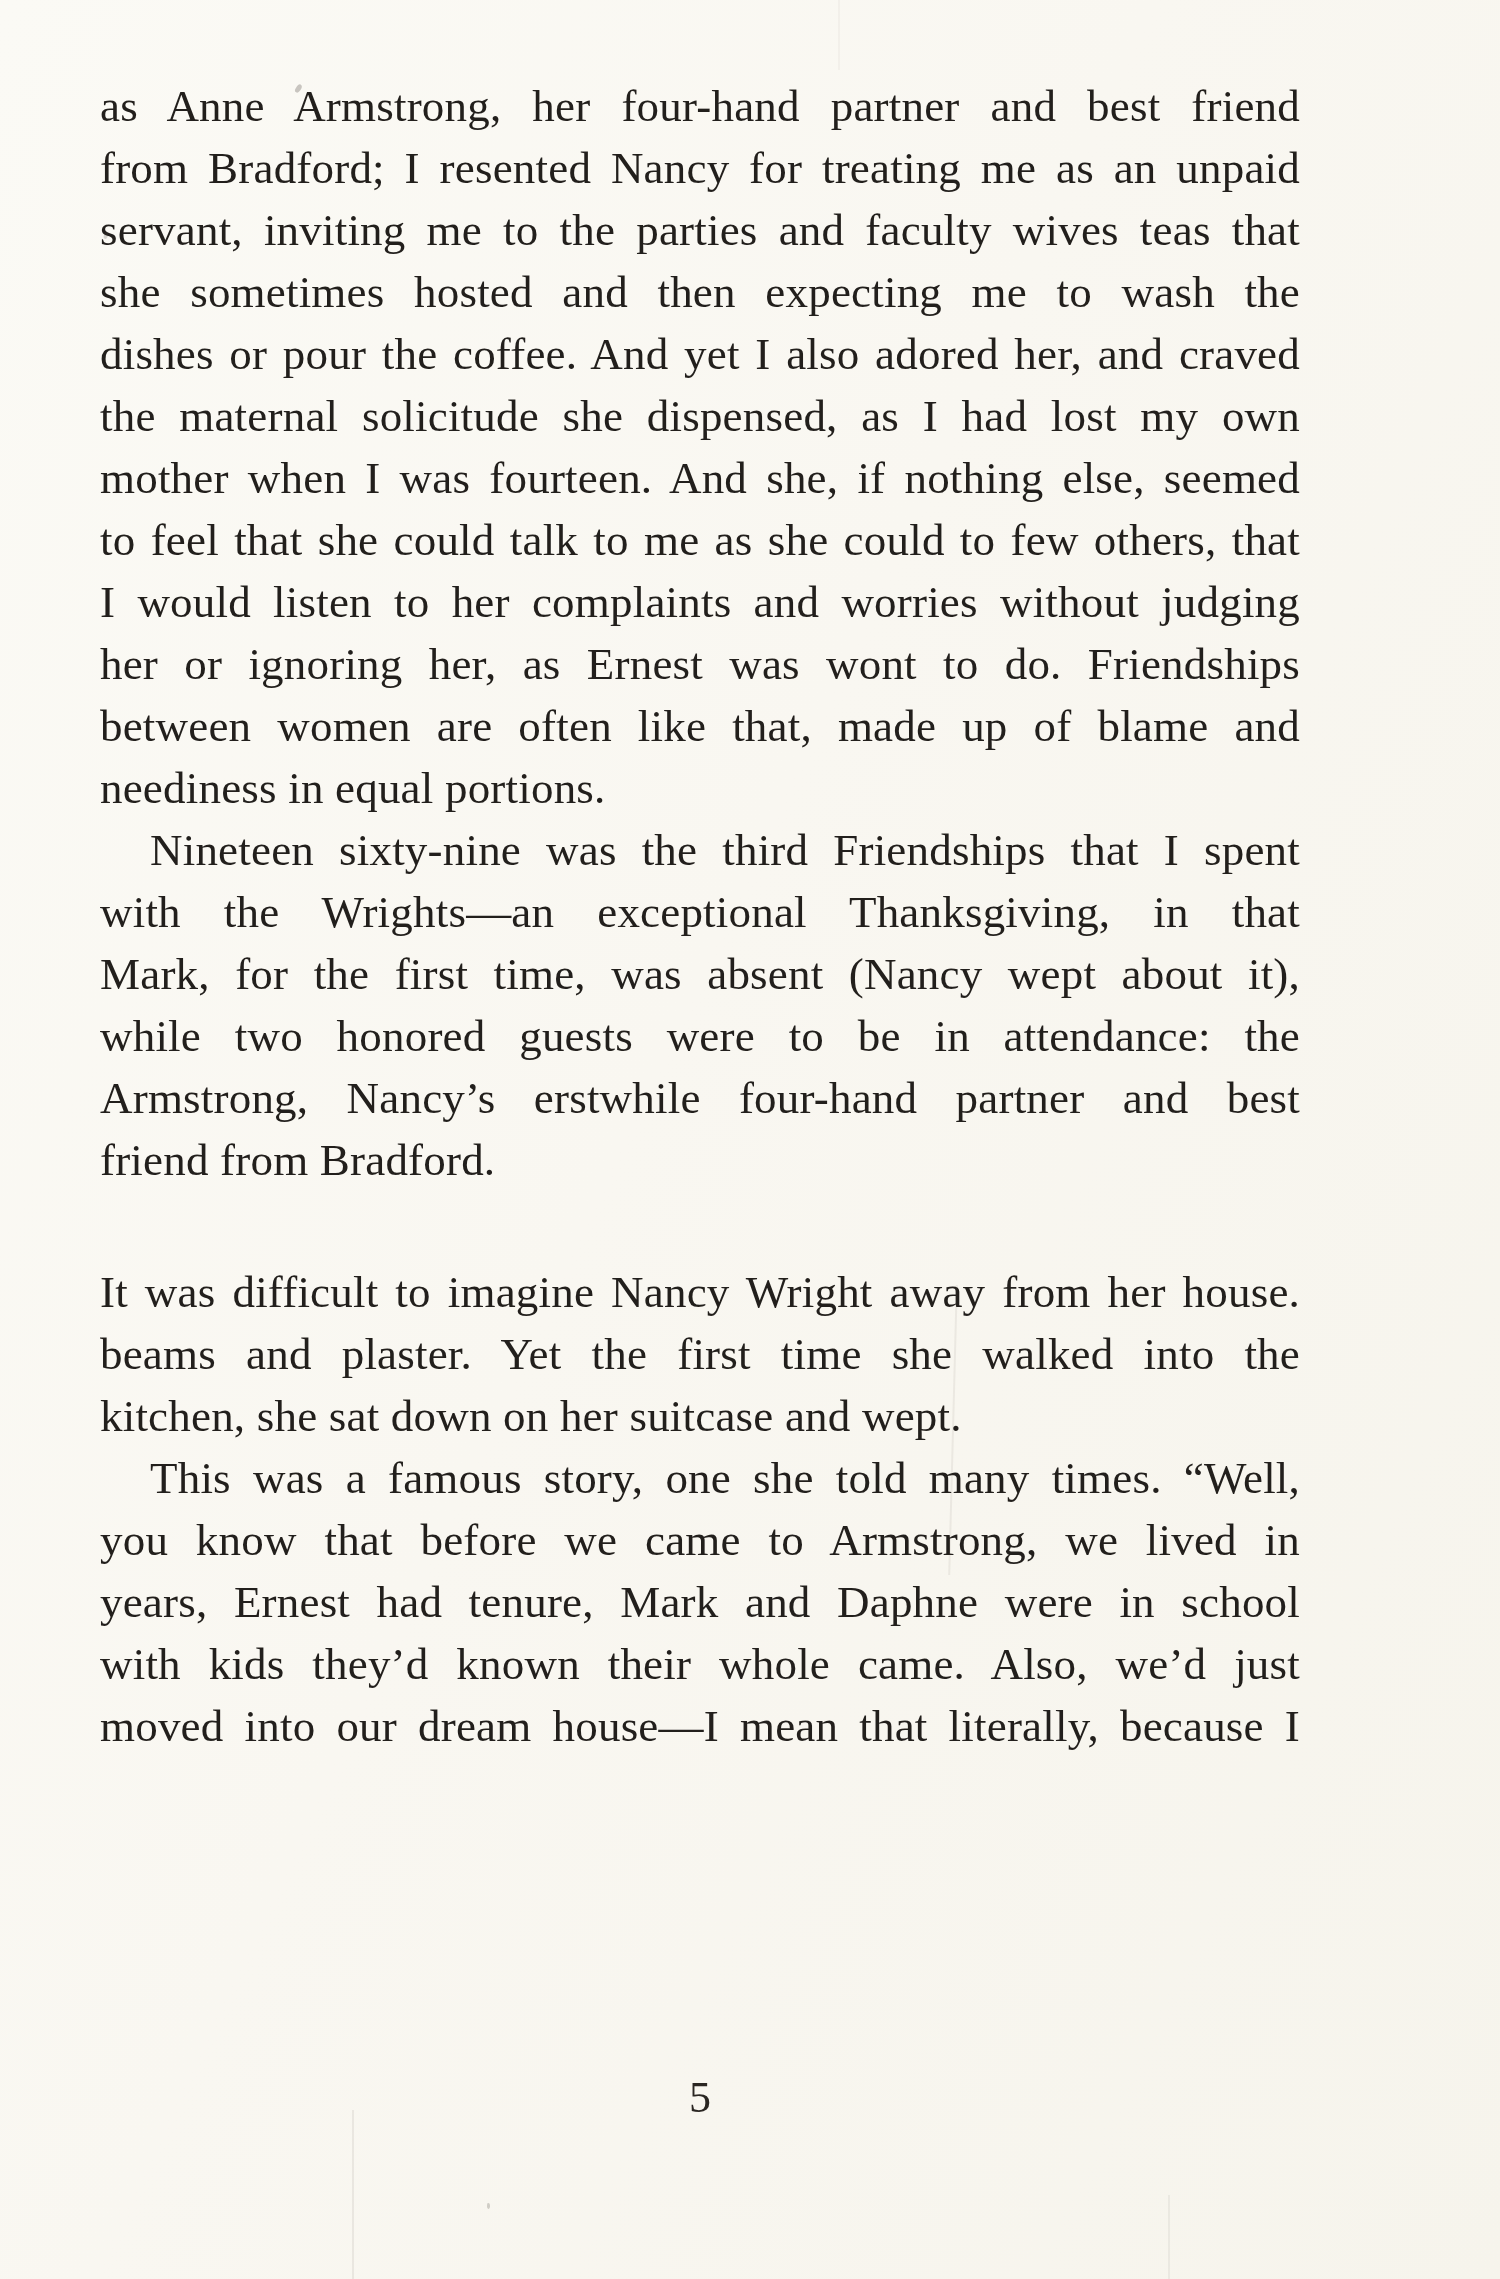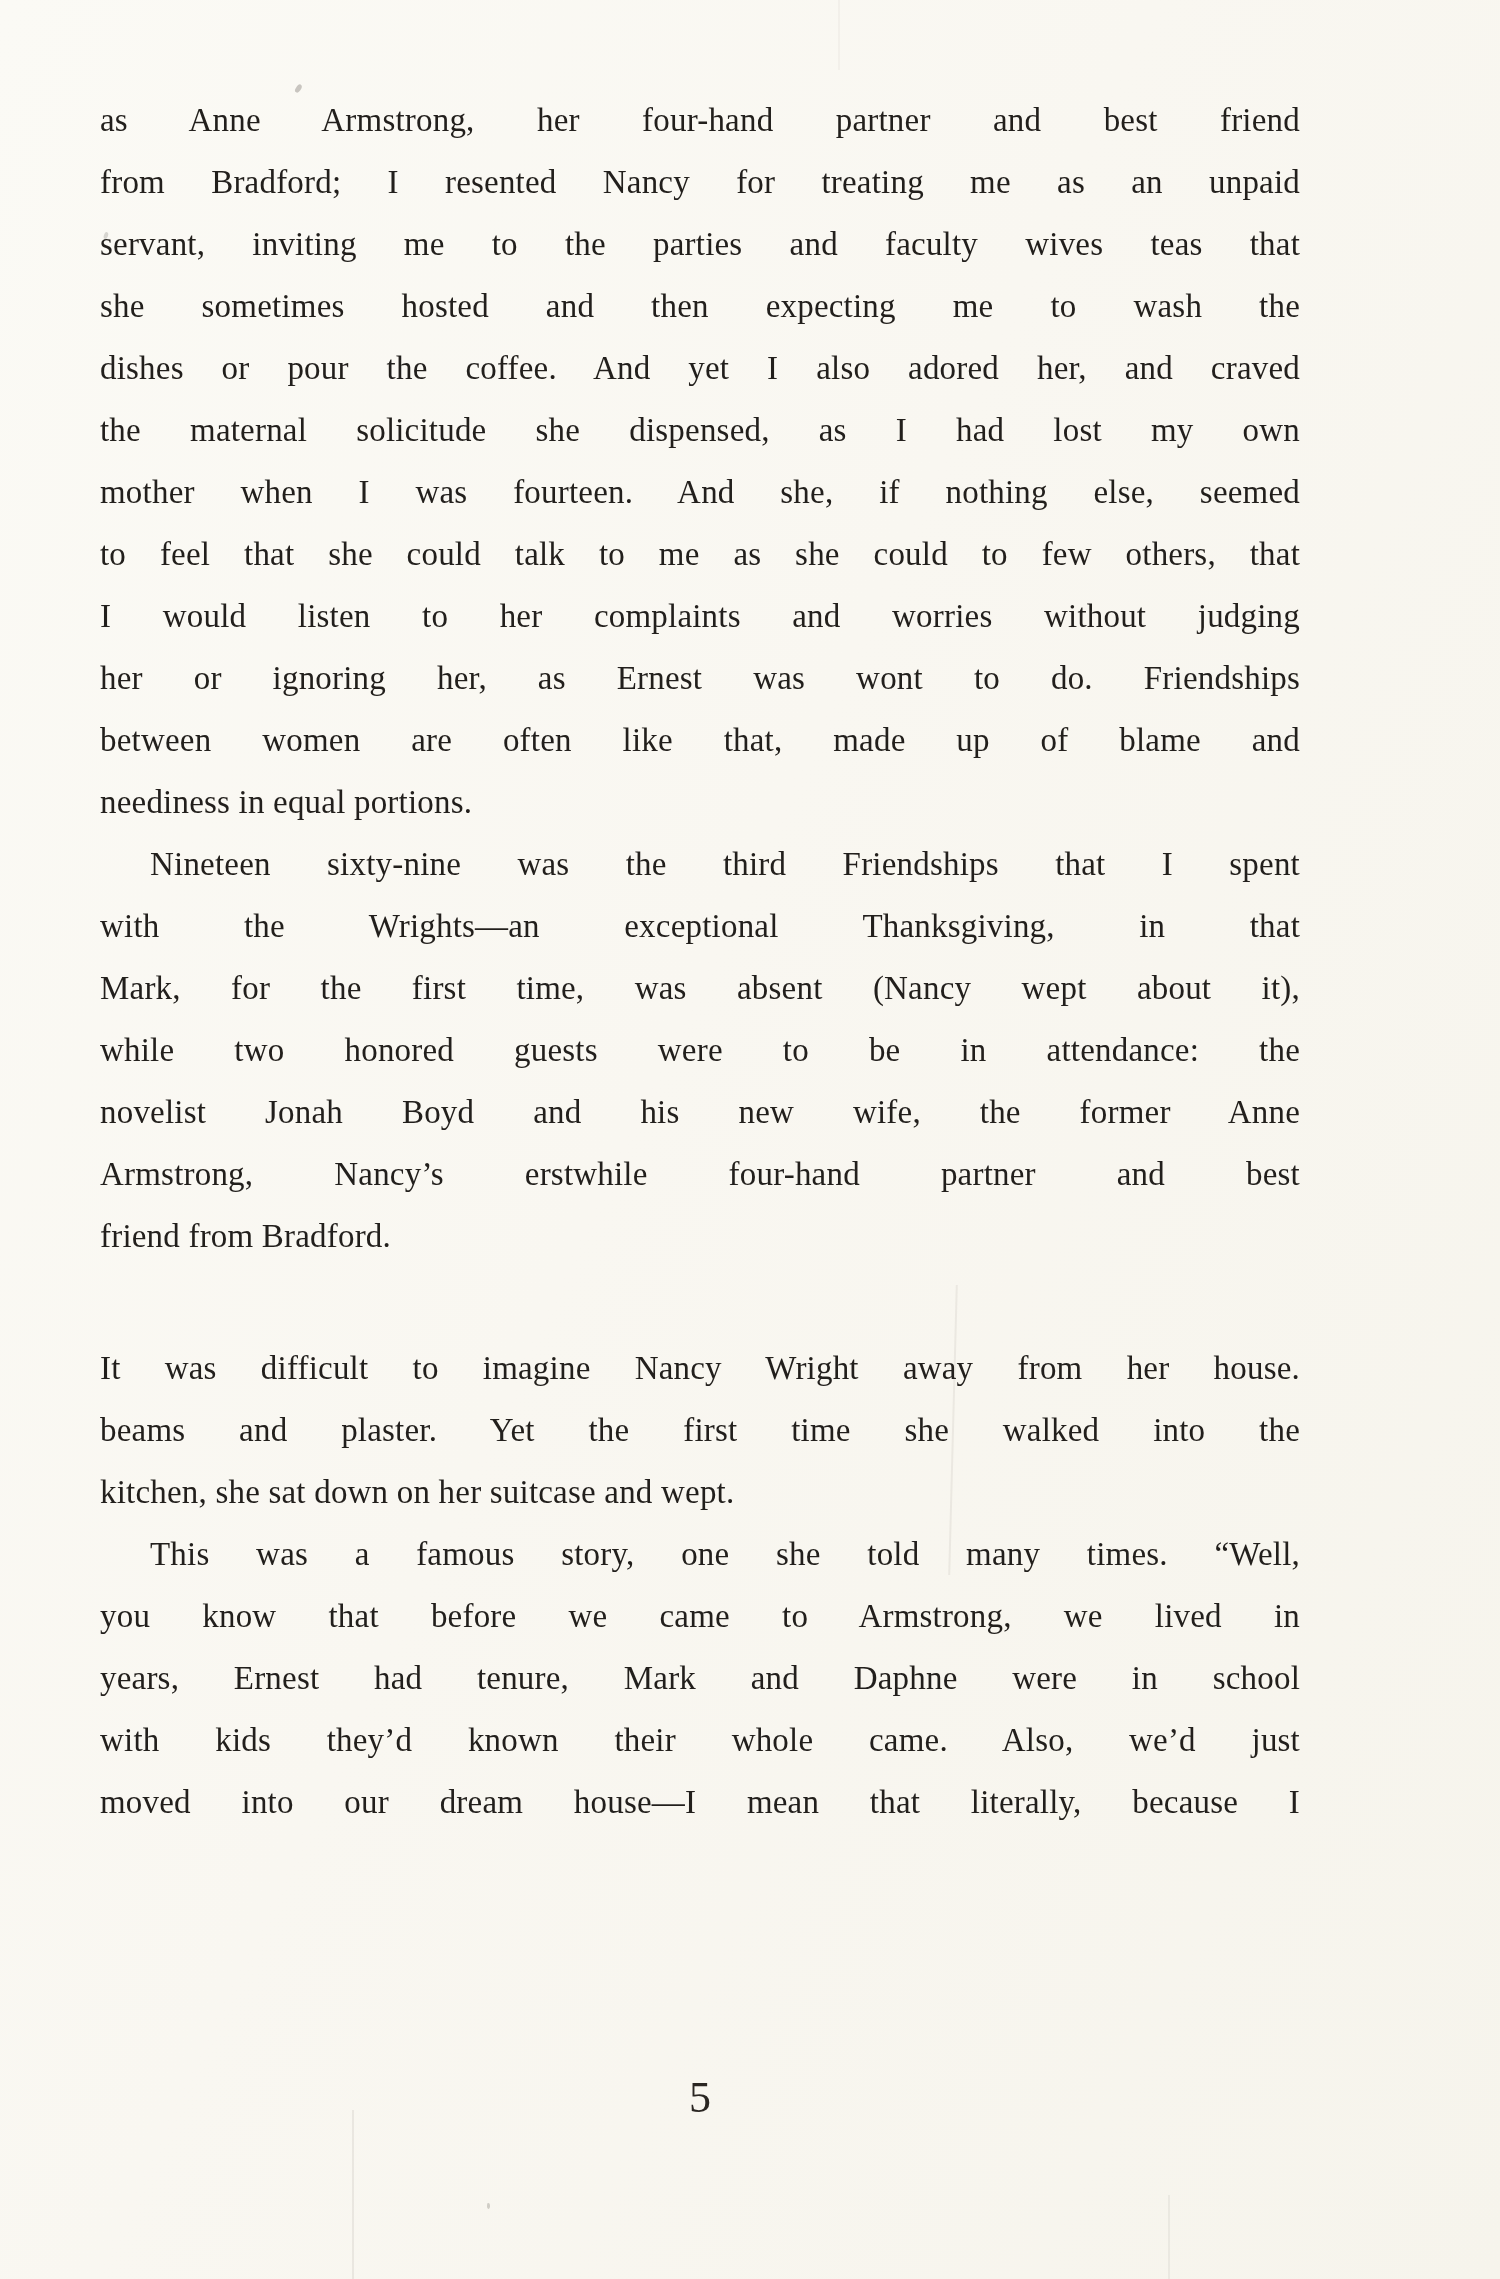--- a/index.html
+++ b/index.html
@@ -14,23 +14,23 @@
     font-family: "Liberation Serif", "DejaVu Serif", serif;
   }
   .page {
     position: absolute;
     inset: 0;
     background: linear-gradient(115deg, #fbfaf5 0%, #f9f7f1 45%, #f6f4ec 100%);
   }
   .body-text {
     position: absolute;
     left: 100px;
-    top: 89px;
+    top: 75px;
     width: 1200px;
-    font-size: 33px;
+    font-size: 45px;
     line-height: 62px;
     color: #221f1c;
     letter-spacing: 0.2px;
   }
   .line {
     text-align: justify;
     text-align-last: justify;
     white-space: normal;
   }
   .line.para-end {
@@ -85,21 +85,20 @@
       <div class="line">mother when I was fourteen. And she, if nothing else, seemed</div>
       <div class="line">to feel that she could talk to me as she could to few others, that</div>
       <div class="line">I would listen to her complaints and worries without judging</div>
       <div class="line">her or ignoring her, as Ernest was wont to do. Friendships</div>
       <div class="line">between women are often like that, made up of blame and</div>
       <div class="line para-end">neediness in equal portions.</div>
       <div class="line indent">Nineteen sixty-nine was the third Friendships that I spent</div>
       <div class="line">with the Wrights—an exceptional Thanksgiving, in that</div>
       <div class="line">Mark, for the first time, was absent (Nancy wept about it),</div>
       <div class="line">while two honored guests were to be in attendance: the</div>
-      <div class="line">novelist Jonah Boyd and his new wife, the former Anne</div>
       <div class="line">Armstrong, Nancy’s erstwhile four-hand partner and best</div>
       <div class="line para-end">friend from Bradford.</div>
       <div class="section-break"></div>
       <div class="line">It was difficult to imagine Nancy Wright away from her house.</div>
       <div class="line">beams and plaster. Yet the first time she walked into the</div>
       <div class="line para-end">kitchen, she sat down on her suitcase and wept.</div>
       <div class="line indent">This was a famous story, one she told many times. “Well,</div>
       <div class="line">you know that before we came to Armstrong, we lived in</div>
       <div class="line">years, Ernest had tenure, Mark and Daphne were in school</div>
       <div class="line">with kids they’d known their whole came. Also, we’d just</div>

